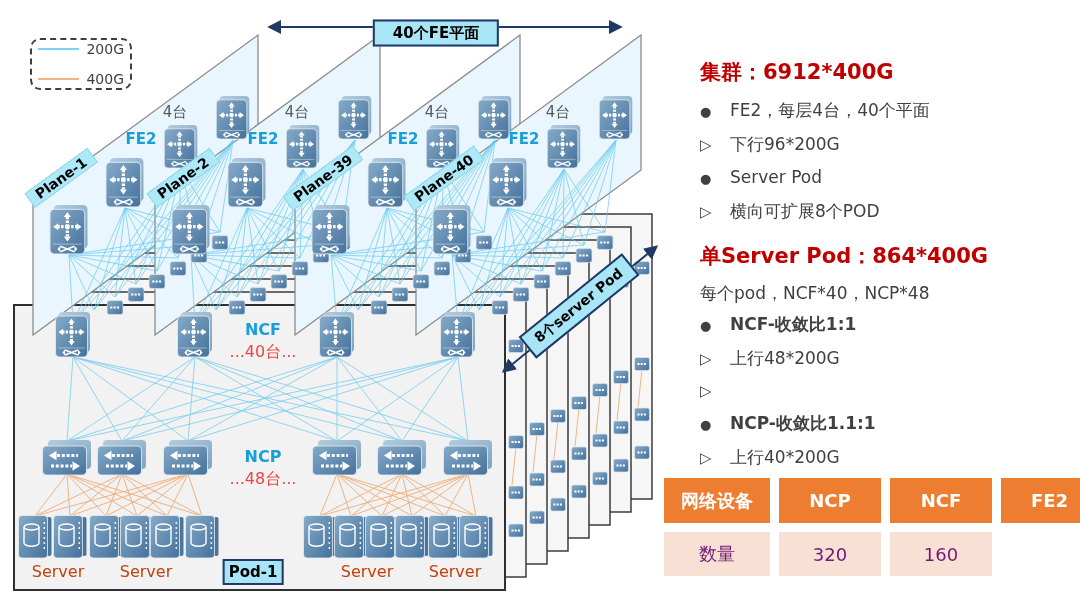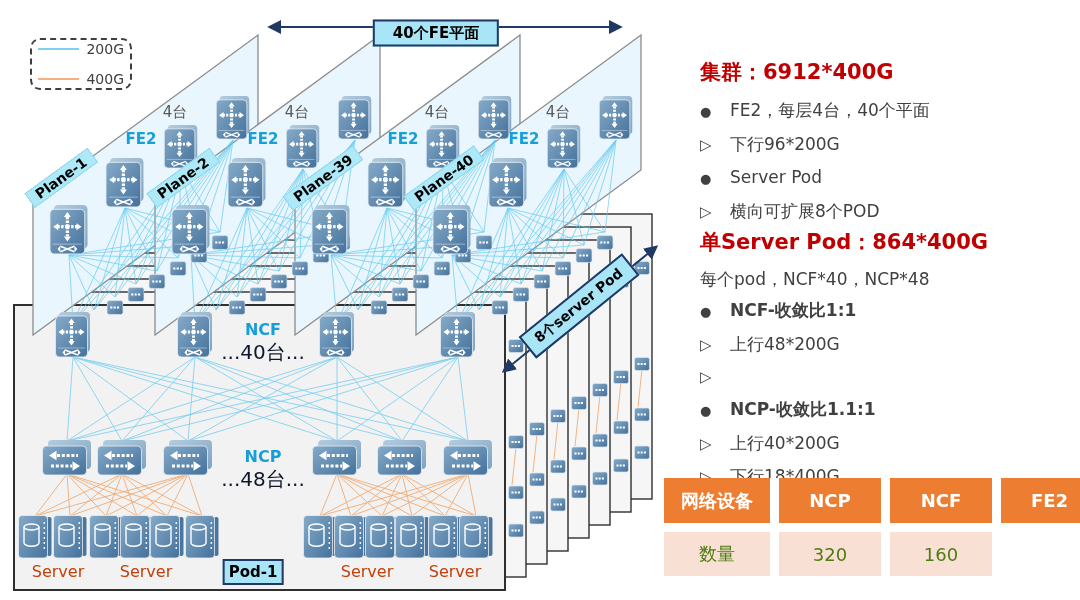--- a/index.html
+++ b/index.html
@@ -3,49 +3,49 @@
 <meta charset="utf-8">
 <style>
   html,body{margin:0;padding:0;background:#fff}
   #stage{position:relative;width:1080px;height:600px;background:#fff;overflow:hidden;
          font-family:"DejaVu Sans",sans-serif}
   #diagram{position:absolute;left:0;top:0}
   .lbl{position:absolute;transform:translate(-50%,-50%);white-space:nowrap;
        font-family:"DejaVu Sans",sans-serif}
   .blue{color:#189FD8;font-weight:bold;font-size:15px}
   .gray{color:#595959;font-size:15px}
-  .cnt{color:#0f172a;font-size:20px}
+  .cnt{color:#ef4444;font-size:16px}
   .banner{background:#AEE9F8;padding:1px 9px;font-weight:bold;font-size:14px;color:#000;
           transform:translate(-50%,-50%) rotate(-36deg);box-shadow:0 0 0 1px #8ed4ea inset}
   .cyanbox{background:#A8E6F7;border:2px solid #1F3864;font-weight:bold;color:#000}
   #fe-label{font-size:15px;padding:2px 18px}
   #stack-label{font-size:14px;padding:3px 10px;transform:translate(-50%,-50%) rotate(-39deg)}
   #pod-badge{font-size:15px;padding:2px 4px}
   .server-lbl{font-size:16px;color:#c2410c}
   
   #legend{position:absolute;left:30px;top:38px;width:102px;height:52px;border:2px dashed #3f3f3f;
           border-radius:10px;display:flex;flex-direction:column;justify-content:center;gap:14px;padding:2px 6px;box-sizing:border-box}
   .leg-row{display:flex;align-items:center;gap:7px}
   .leg-line{display:inline-block;width:42px;height:0;border-top:2px solid}
   .leg-txt{font-size:14px;color:#404040}
   
   #panel{position:absolute;left:700px;top:58px;width:376px;color:#404040;font-size:17px}
   .ptitle{color:#C00000;font-weight:bold;font-size:21px;margin:0 0 8px 0}
-  .ptitle2{}
+  .ptitle2{margin-top:14px}
   .pintro{line-height:30px}
   .prow{display:flex;gap:13px;line-height:32px;align-items:baseline}
   .prow .mk{width:17px;flex:0 0 17px;font-size:13px;color:#404040}
   .prow .mk.arrow{font-size:15px}
   .prow.b .tx{font-weight:bold}
   
   #infotable{position:absolute;left:664px;top:478px;width:416px;display:grid;
              grid-template-columns:106px 102px 102px 97px;gap:9px;background:#fff}
   #infotable .hc{background:#ED7D31;color:#fff;font-weight:bold;font-size:18px;height:45px;
                  display:flex;align-items:center;justify-content:center}
-  #infotable .dc{background:#F9E0D5;color:#4d7c0f;font-size:18px;height:44px;
+  #infotable .dc{background:#F9E0D5;color:#701a75;font-size:18px;height:44px;
                  display:flex;align-items:center;justify-content:center}
 </style>
 </head>
 <body>
 
 <div id="stage">
   <svg id="diagram" width="1080" height="600" viewBox="0 0 1080 600">
       <defs>
         <linearGradient id="gsw" x1="0" y1="0" x2="1" y2="1">
           <stop offset="0" stop-color="#86ABC9"></stop>

